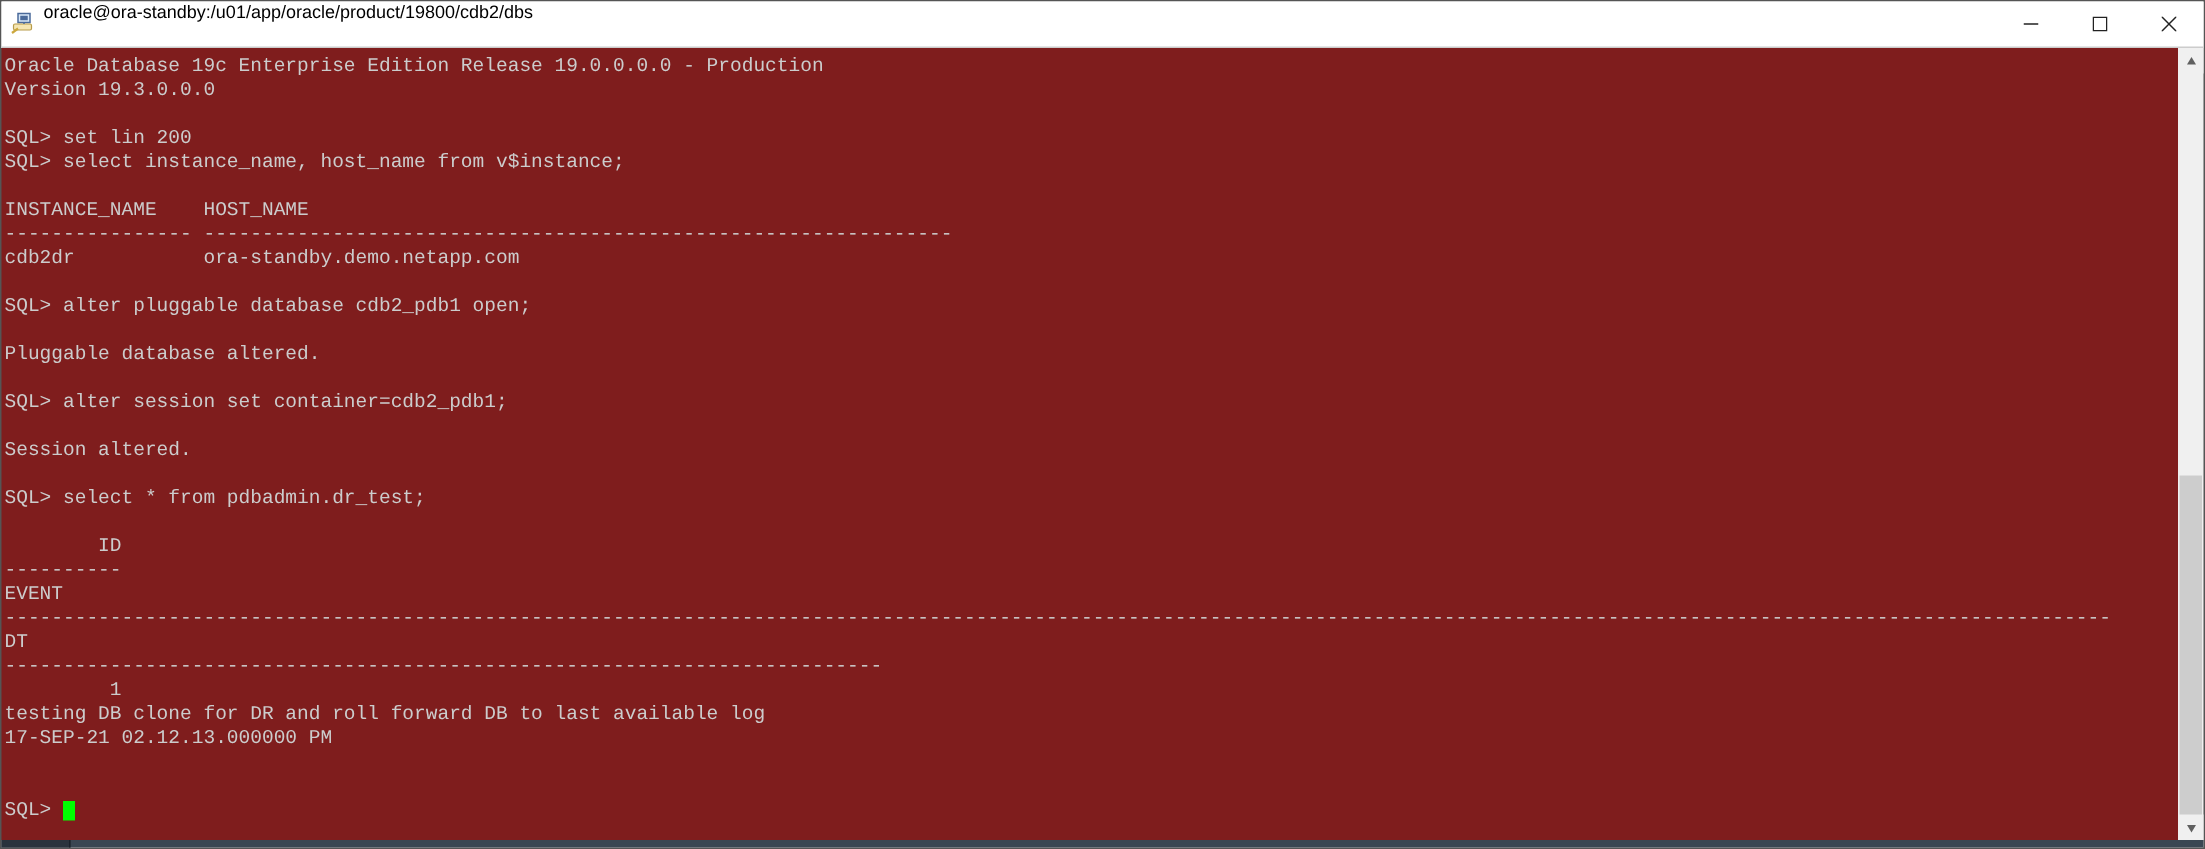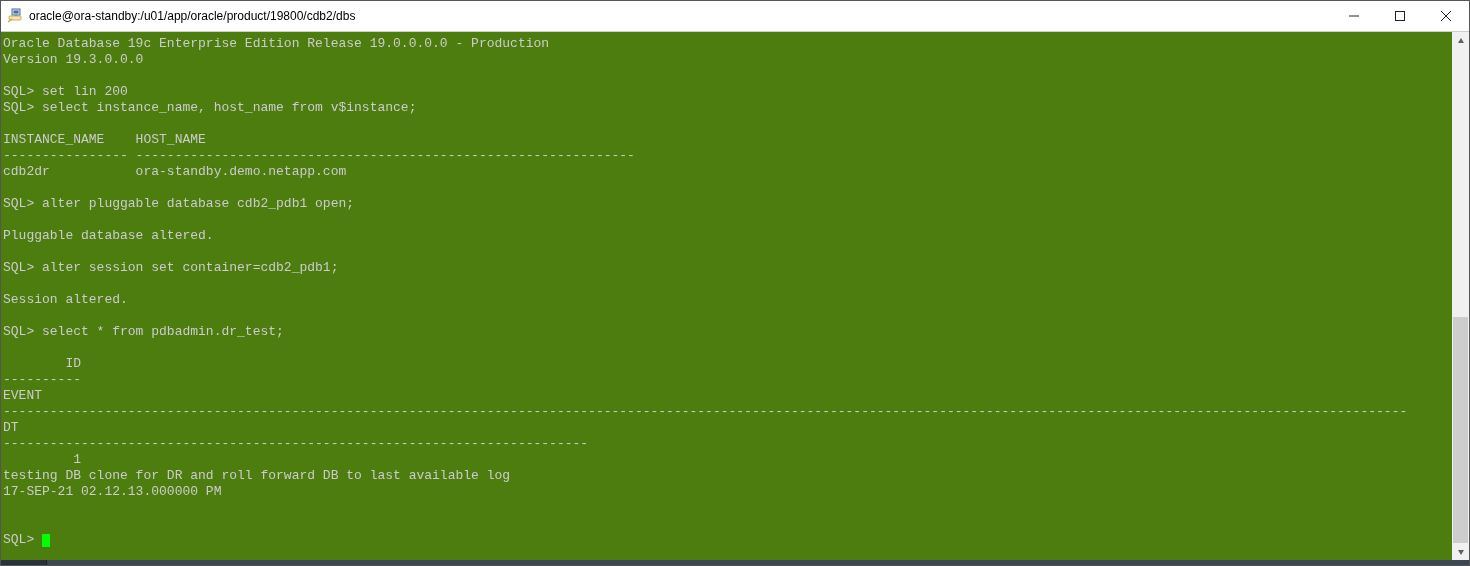--- a/index.html
+++ b/index.html
@@ -15,21 +15,20 @@
       height: 566px;
       border: 1px solid #555;
       display: flex;
       flex-direction: column;
       background: #fff;
     }
     .titlebar {
       height: 31px;
       background: #ffffff;
       display: flex;
-      align-items: center;
       border-bottom: 1px solid #ccc;
       flex-shrink: 0;
     }
     .titlebar .icon-slot {
       width: 28px;
       display: flex;
       align-items: center;
       justify-content: center;
     }
     .titlebar .icon-slot svg { width: 16px; height: 16px; }
@@ -53,21 +52,21 @@
     .win-btn svg { width: 10px; height: 10px; stroke: #222; }
 
     .body-area {
       flex: 1;
       display: flex;
       background: #000;
       min-height: 0;
     }
     .terminal {
       flex: 1;
-      background: #4d7c0f;
+      background: #7f1d1d;
       color: #ccc;
       font-family: Consolas, "Courier New", monospace;
       font-size: 13px;
       line-height: 16px;
       padding: 4px 2px 2px 2px;
       white-space: pre;
       overflow: hidden;
     }
     .cursor {
       display: inline-block;

